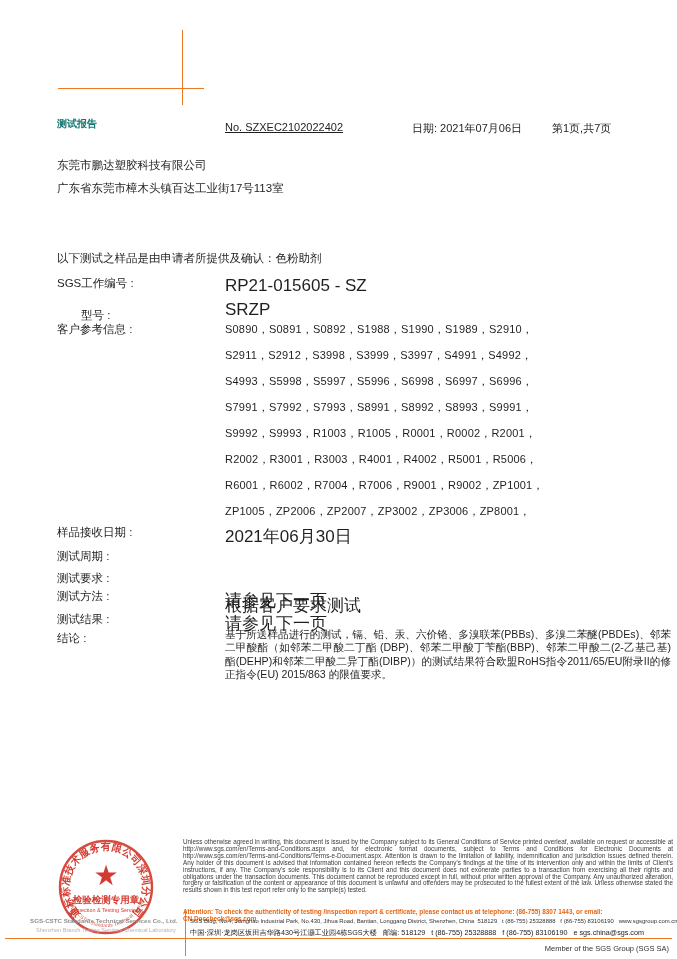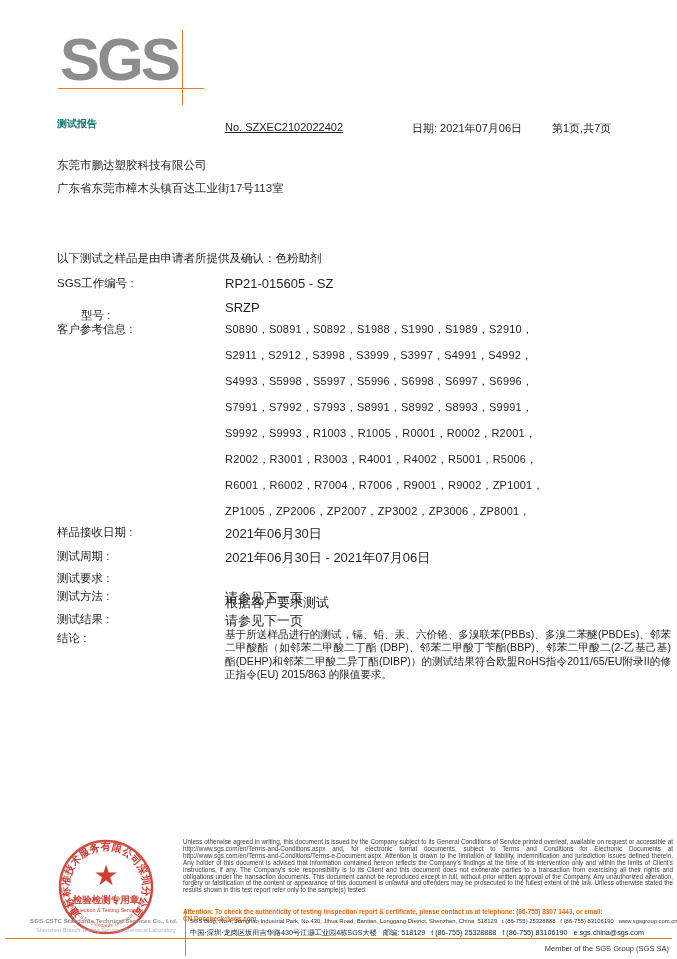--- a/index.html
+++ b/index.html
@@ -8,42 +8,41 @@
   .abs{position:absolute;}
   
   .logo-text{font-weight:bold;font-size:60px;letter-spacing:-3px;color:#8d8d8d;line-height:1;}
   .mark{background:#e87a25;}
   
   .title{font-size:10px;font-weight:bold;color:#0f766e;text-align:right;}
   .hmeta{font-size:11px;color:#1f1f1f;}
   .body-cn{font-size:11.5px;color:#1f1f1f;}
   
   .flabel{position:absolute;left:57px;font-size:11.5px;color:#1f1f1f;}
-  .fvalue{position:absolute;left:225px;font-size:13px;color:#1f1f1f;}
+  .fvalue{position:absolute;left:225px;font-size:17px;color:#1f1f1f;}
   .codes{font-size:11px;letter-spacing:.2px;}
   .conclusion{width:446px;font-size:10.6px;line-height:13.4px;text-align:justify;color:#1f1f1f;}
   
   .legal{left:183px;top:839px;width:490px;font-size:6.35px;line-height:6.9px;
          text-align:justify;color:#3c3c3c;}
   .attention{left:183px;top:908px;width:490px;font-size:6.4px;line-height:7px;
              font-weight:bold;color:#e8650f;}
   .addr1{left:190px;top:918px;width:484px;font-size:5.9px;color:#333;white-space:pre;}
   .addr2{left:190px;top:927.5px;width:484px;font-size:7.2px;color:#222;white-space:pre;}
   .member{right:8px;top:944px;font-size:7.5px;color:#333;margin-left:8px;}
   .stamp-sub1{left:30px;top:917px;font-size:6.2px;color:#8f8f8f;font-weight:bold;}
   .stamp-sub2{left:36px;top:927px;font-size:5.6px;color:#b3b3b3;}
   .hr-orange{background:#e87a25;height:1.4px;}
   .vr-orange{background:#e87a25;width:1.4px;}
 </style>
 </head>
 <body>
 
 <div id="page">
 
-  <div class="abs logo-text" style="left:60px;top:30px;">SGS</div>
   <div class="abs mark hr-orange" style="left:58px;top:88px;width:146px;"></div>
   <div class="abs mark vr-orange" style="left:182px;top:30px;height:75px;"></div>
 
   <div class="abs title" style="left:57px;top:117px;">测试报告</div>
   <div class="abs hmeta" style="left:225px;top:121px;text-decoration:underline;">No. SZXEC2102022402</div>
   <div class="abs hmeta" style="left:412px;top:121px;">日期: 2021年07月06日</div>
   <div class="abs hmeta" style="left:552px;top:121px;">第1页,共7页</div>
 
   <div class="abs body-cn" style="left:57px;top:158px;">东莞市鹏达塑胶科技有限公司</div>
   <div class="abs body-cn" style="left:57px;top:181px;">广东省东莞市樟木头镇百达工业街17号113室</div>
@@ -63,21 +62,20 @@
   <div class="fvalue codes" style="top:400px;">S7991，S7992，S7993，S8991，S8992，S8993，S9991，</div>
   <div class="fvalue codes" style="top:426px;">S9992，S9993，R1003，R1005，R0001，R0002，R2001，</div>
   <div class="fvalue codes" style="top:452px;">R2002，R3001，R3003，R4001，R4002，R5001，R5006，</div>
   <div class="fvalue codes" style="top:478px;">R6001，R6002，R7004，R7006，R9001，R9002，ZP1001，</div>
   <div class="fvalue codes" style="top:504px;">ZP1005，ZP2006，ZP2007，ZP3002，ZP3006，ZP8001，</div>
 
   <div class="flabel" style="top:525px;">样品接收日期 :</div>
   <div class="fvalue" style="top:525px;">2021年06月30日</div>
 
   <div class="flabel" style="top:549px;">测试周期 :</div>
-  <div class="fvalue" style="top:549px;">2021年06月30日 - 2021年07月06日</div>
 
   <div class="flabel" style="top:571px;">测试要求 :</div>
   <div class="fvalue" style="top:571px;margin-top:23px;">根据客户要求测试</div>
 
   <div class="flabel" style="top:589px;">测试方法 :</div>
   <div class="fvalue" style="top:589px;">请参见下一页</div>
 
   <div class="flabel" style="top:612px;">测试结果 :</div>
   <div class="fvalue" style="top:612px;">请参见下一页</div>
 

